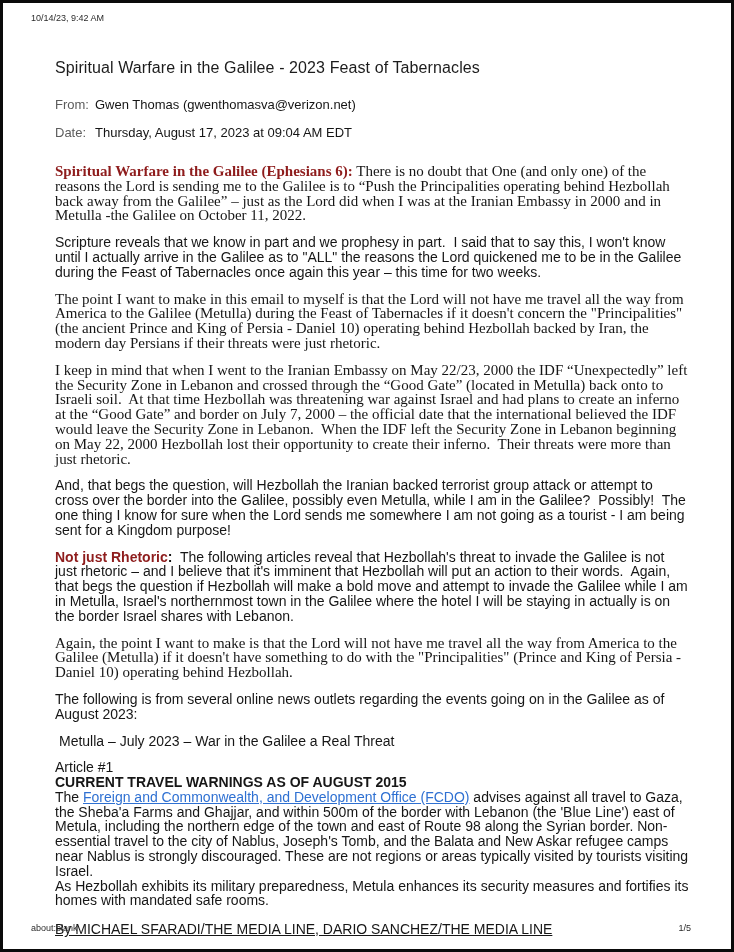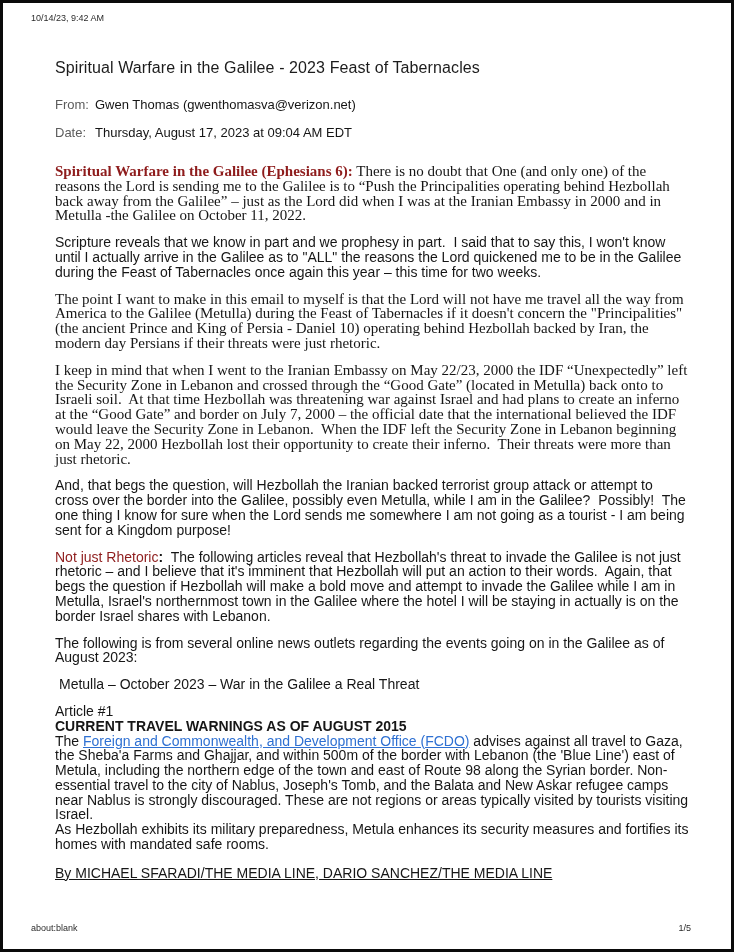--- a/index.html
+++ b/index.html
@@ -51,21 +51,21 @@
   .body-text { margin-top: 24px; }
   .body-text p {
     margin: 0 0 12px 0;
     font-size: 14px; line-height: 14.8px;
     white-space: pre-wrap;
     color: #161616;
   }
   p.serif { font-family: Liberation Serif, serif; font-size: 15px; }
   p.sans  { font-family: "Liberation Sans", sans-serif; }
   .lead-red-serif { font-weight: bold; color: #8e1c1c; }
-  .lead-red-sans  { font-weight: normal; color: #8e1c1c; }
+  .lead-red-sans  { font-weight: bold; color: #8e1c1c; }
   .bold-black { font-weight: bold; color: #161616; }
   .indent-sm { padding-left: 4px; }
   .article p { margin: 0; }
   .article-heading { font-weight: bold; color: #1a5fc8; }
   .fcdo-link { color: #2e70d2; text-decoration: underline; cursor: pointer; }
   .byline { margin-top: 14px !important; text-decoration: underline; }
 </style>
 </head>
 <body>
 
@@ -95,24 +95,25 @@
 
       <p class="serif">The point I want to make in this email to myself is that the Lord will not have me travel all the way from America to the Galilee (Metulla) during the Feast of Tabernacles if it doesn't concern the "Principalities" (the ancient Prince and King of Persia - Daniel 10) operating behind Hezbollah backed by Iran, the modern day Persians if their threats were just rhetoric.</p>
 
       <p class="serif">I keep in mind that when I went to the Iranian Embassy on May 22/23, 2000 the IDF “Unexpectedly” left the Security Zone in Lebanon and crossed through the “Good Gate” (located in Metulla) back onto to Israeli soil.  At that time Hezbollah was threatening war against Israel and had plans to create an inferno at the “Good Gate” and border on July 7, 2000 – the official date that the international believed the IDF would leave the Security Zone in Lebanon.  When the IDF left the Security Zone in Lebanon beginning on May 22, 2000 Hezbollah lost their opportunity to create their inferno.  Their threats were more than just rhetoric.</p>
 
 
       <p class="sans">And, that begs the question, will Hezbollah the Iranian backed terrorist group attack or attempt to cross over the border into the Galilee, possibly even Metulla, while I am in the Galilee?  Possibly!  The one thing I know for sure when the Lord sends me somewhere I am not going as a tourist - I am being sent for a Kingdom purpose!</p>
 
       <p class="sans"><span class="lead-red-sans">Not just Rhetoric</span><span class="bold-black">:</span><span>  The following articles reveal that Hezbollah's threat to invade the Galilee is not just rhetoric – and I believe that it's imminent that Hezbollah will put an action to their words.  Again, that begs the question if Hezbollah will make a bold move and attempt to invade the Galilee while I am in Metulla, Israel's northernmost town in the Galilee where the hotel I will be staying in actually is on the border Israel shares with Lebanon.</span></p>
 
+      <p class="serif">Again, the point I want to make is that the Lord will not have me travel all the way from America to the Galilee (Metulla) if it doesn't have something to do with the "Principalities" (Prince and King of Persia - Daniel 10) operating behind Hezbollah.</p>
 
       <p class="sans">The following is from several online news outlets regarding the events going on in the Galilee as of August 2023:</p>
 
-      <p class="sans indent-sm">Metulla – October 2023 – War in the Galilee a Real Threat</p>
+      <p class="sans indent-sm">Metulla – July 2023 – War in the Galilee a Real Threat</p>
 
       <div class="article">
         <p class="sans">Article #1</p>
         <p class="sans article-heading">CURRENT TRAVEL WARNINGS AS OF AUGUST 2015</p>
         <p class="sans"><span>The </span><a class="fcdo-link">Foreign and Commonwealth, and Development Office (FCDO)</a><span> advises against all travel to Gaza, the Sheba'a Farms and Ghajjar, and within 500m of the border with Lebanon (the 'Blue Line') east of Metula, including the northern edge of the town and east of Route 98 along the Syrian border. Non-essential travel to the city of Nablus, Joseph's Tomb, and the Balata and New Askar refugee camps near Nablus is strongly discouraged. These are not regions or areas typically visited by tourists visiting Israel.</span></p>
         <p class="sans">As Hezbollah exhibits its military preparedness, Metula enhances its security measures and fortifies its homes with mandated safe rooms.</p>
       </div>
 
       <p class="sans byline">By MICHAEL SFARADI/THE MEDIA LINE, DARIO SANCHEZ/THE MEDIA LINE</p>
     </div>

